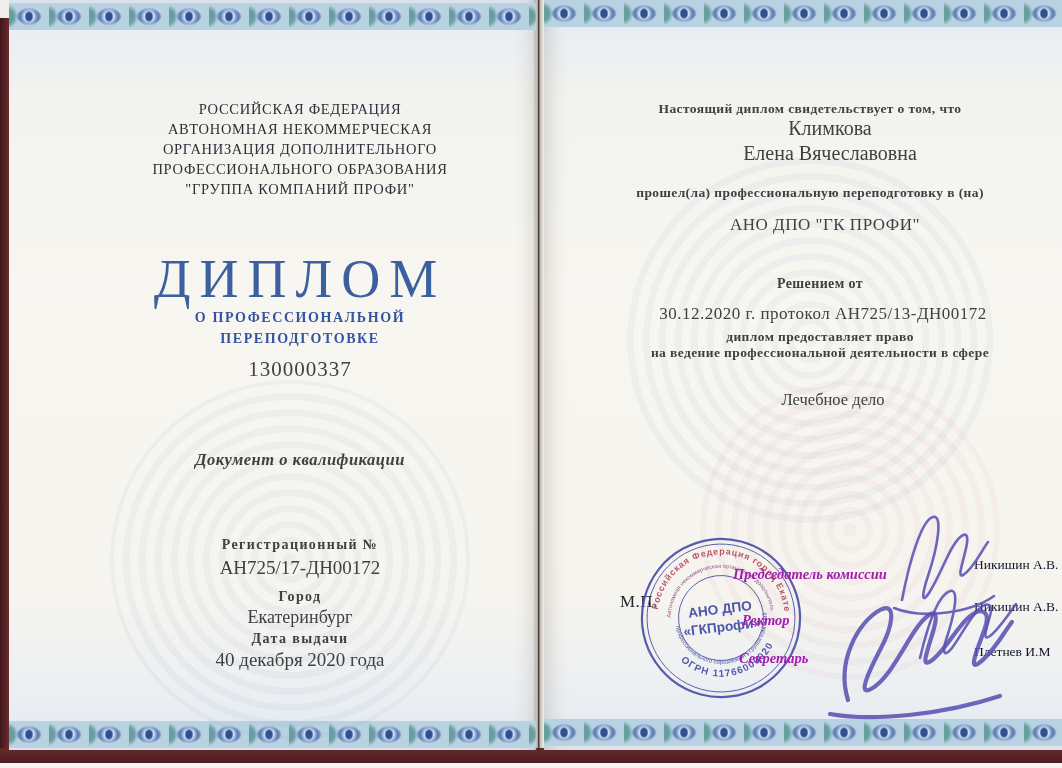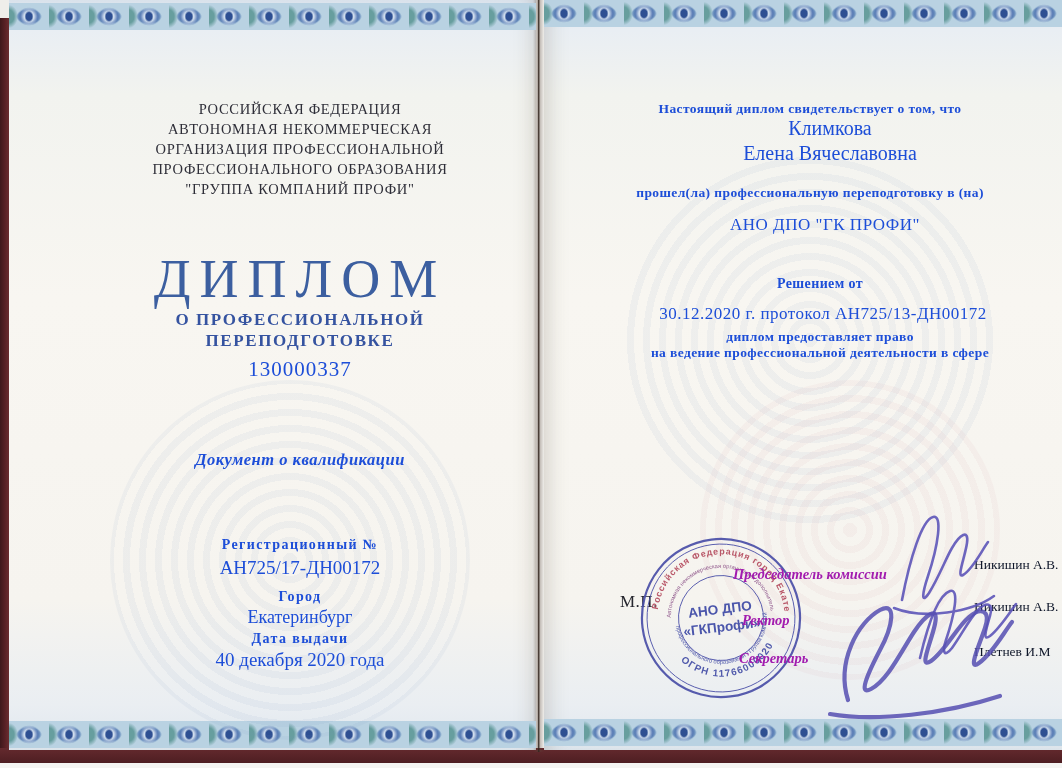--- a/index.html
+++ b/index.html
@@ -32,27 +32,27 @@
     background-size:40px 27px;}
   .band-top-left{left:9px;top:3px;width:527px;}
   .band-top-right{left:544px;top:0;width:518px;}
   .band-bottom-left{left:9px;top:721px;width:527px;}
   .band-bottom-right{left:544px;top:719px;width:518px;}
   
   .rosette{position:absolute;border-radius:50%;}
   .rosette.blue{background:repeating-radial-gradient(circle,rgba(110,140,185,.07) 0 7px,rgba(255,255,255,0) 7px 16px);}
   .rosette.pink{background:repeating-radial-gradient(circle,rgba(205,140,150,.07) 0 7px,rgba(255,255,255,0) 7px 16px);}
   
-  .t{position:absolute;color:#1d4ed8;text-align:center;line-height:1.25;}
+  .t{position:absolute;color:#404040;text-align:center;line-height:1.25;}
   .lp{left:40px;width:520px;}
   .rp{left:580px;width:460px;}
   .blue{color:#3c5fa0;}
   .org{font-size:14.5px;letter-spacing:.7px;line-height:20px;color:#2e2e38;}
   .diploma-title{font-size:54px;letter-spacing:9px;color:#3c5fa0;}
-  .diploma-sub{font-size:17px;font-weight:700;letter-spacing:1.6px;color:#3553a0;text-align:center;}
+  .diploma-sub{font-size:14px;font-weight:700;letter-spacing:1.6px;color:#3553a0;text-align:center;}
   .serial{font-size:21px;letter-spacing:1px;}
   .qualif{font-size:16.5px;font-style:italic;font-weight:700;letter-spacing:.5px;}
   .label-sm{font-size:14px;font-weight:700;letter-spacing:1.4px;}
   .value-md{font-size:19px;}
   .intro{font-size:13.5px;font-weight:700;letter-spacing:.4px;}
   .person{font-size:20px;}
   .org-name{font-size:17px;letter-spacing:.5px;}
   .role{position:absolute;font-size:14.5px;font-weight:700;font-style:italic;color:#a21caf;}
   .sig-name{position:absolute;font-size:13.5px;color:#0f172a;white-space:nowrap;}
   .mp{position:absolute;left:620px;top:592px;font-size:17px;color:#26262e;letter-spacing:.5px;}
@@ -76,21 +76,21 @@
   <div class="guilloche band-top-right"></div>
   <div class="guilloche band-bottom-left"></div>
   <div class="guilloche band-bottom-right"></div>
 
   <div class="rosette blue" style="left:110px;top:380px;width:360px;height:360px;"></div>
   <div class="rosette blue" style="left:620px;top:150px;width:380px;height:380px;"></div>
   <div class="rosette pink" style="left:700px;top:380px;width:300px;height:300px;"></div>
 
   <div class="t lp org" style="top:99px;">РОССИЙСКАЯ ФЕДЕРАЦИЯ</div>
   <div class="t lp org" style="top:119px;">АВТОНОМНАЯ НЕКОММЕРЧЕСКАЯ</div>
-  <div class="t lp org" style="top:139px;">ОРГАНИЗАЦИЯ ПРОФЕССИОНАЛЬНОЙ</div>
+  <div class="t lp org" style="top:139px;">ОРГАНИЗАЦИЯ ДОПОЛНИТЕЛЬНОГО</div>
   <div class="t lp org" style="top:159px;">ПРОФЕССИОНАЛЬНОГО ОБРАЗОВАНИЯ</div>
   <div class="t lp org" style="top:179px;">"ГРУППА КОМПАНИЙ ПРОФИ"</div>
 
   <div class="t lp diploma-title" style="top:246px;">ДИПЛОМ</div>
   <div class="t lp diploma-sub" style="top:309px;">О ПРОФЕССИОНАЛЬНОЙ</div>
   <div class="t lp diploma-sub" style="top:330px;">ПЕРЕПОДГОТОВКЕ</div>
   <div class="t lp serial" style="top:356px;">130000337</div>
 
   <div class="t lp qualif" style="top:450px;">Документ о квалификации</div>
 
@@ -106,20 +106,21 @@
   <div class="t rp person" style="top:141px;left:600px;">Елена Вячеславовна</div>
 
   <div class="t rp intro" style="top:185px;text-align:center;">прошел(ла) профессиональную переподготовку в (на)</div>
   <div class="t rp org-name" style="top:214px;left:595px;">АНО ДПО "ГК ПРОФИ"</div>
 
   <div class="t rp intro" style="top:275px;left:590px;font-size:14px;">Решением от</div>
   <div class="t rp org-name" style="top:303px;left:593px;">30.12.2020 г. протокол АН725/13-ДН00172</div>
   <div class="t rp intro" style="top:329px;left:590px;">диплом предоставляет право</div>
   <div class="t rp intro" style="top:345px;left:590px;">на ведение профессиональной деятельности в сфере</div>
 
+  <div class="t rp" style="top:390px;left:603px;font-size:16.5px;">Лечебное дело</div>
 
   <div class="mp">М.П.</div>
 
   <svg class="stamp" viewBox="0 0 200 200">
     <defs>
       <path id="arcOT" d="M 25 100 A 75 75 0 1 1 175 100"></path>
       <path id="arcOB" d="M 31 100 A 69 69 0 0 0 169 100"></path>
       <path id="arcIT" d="M 41 100 A 59 59 0 1 1 159 100"></path>
       <path id="arcIB" d="M 46 100 A 54 54 0 0 0 154 100"></path>
     </defs>

